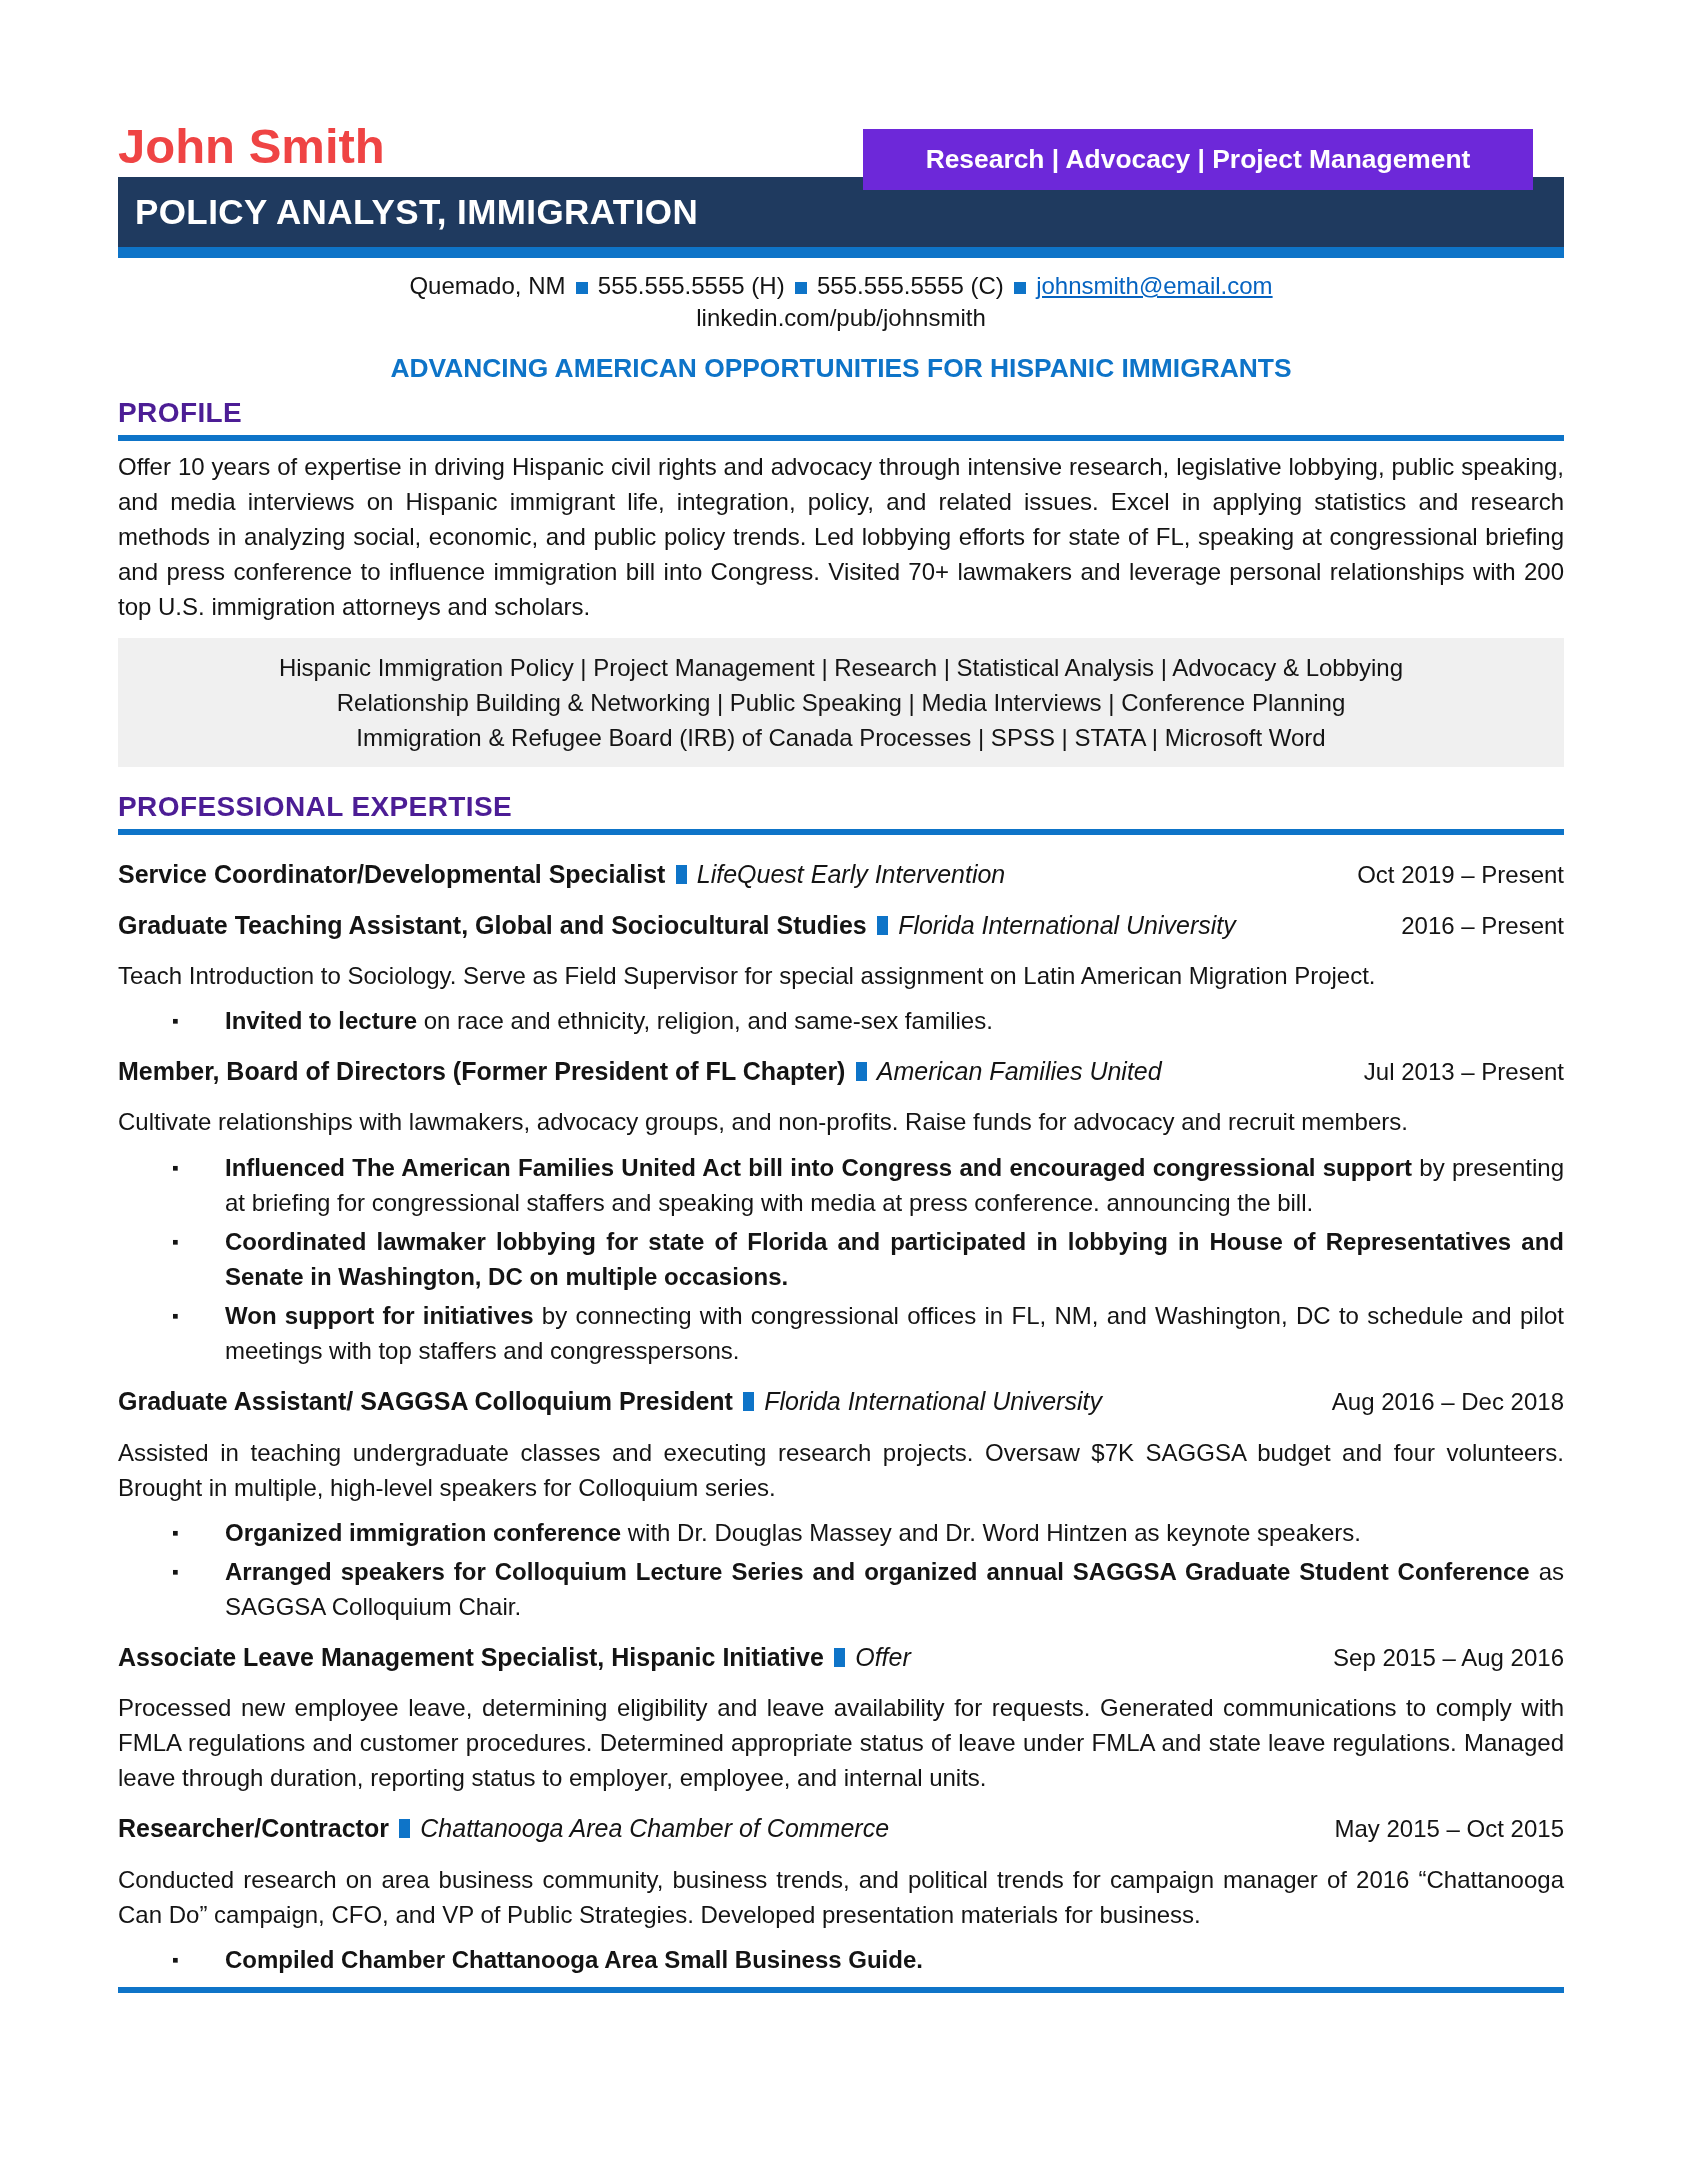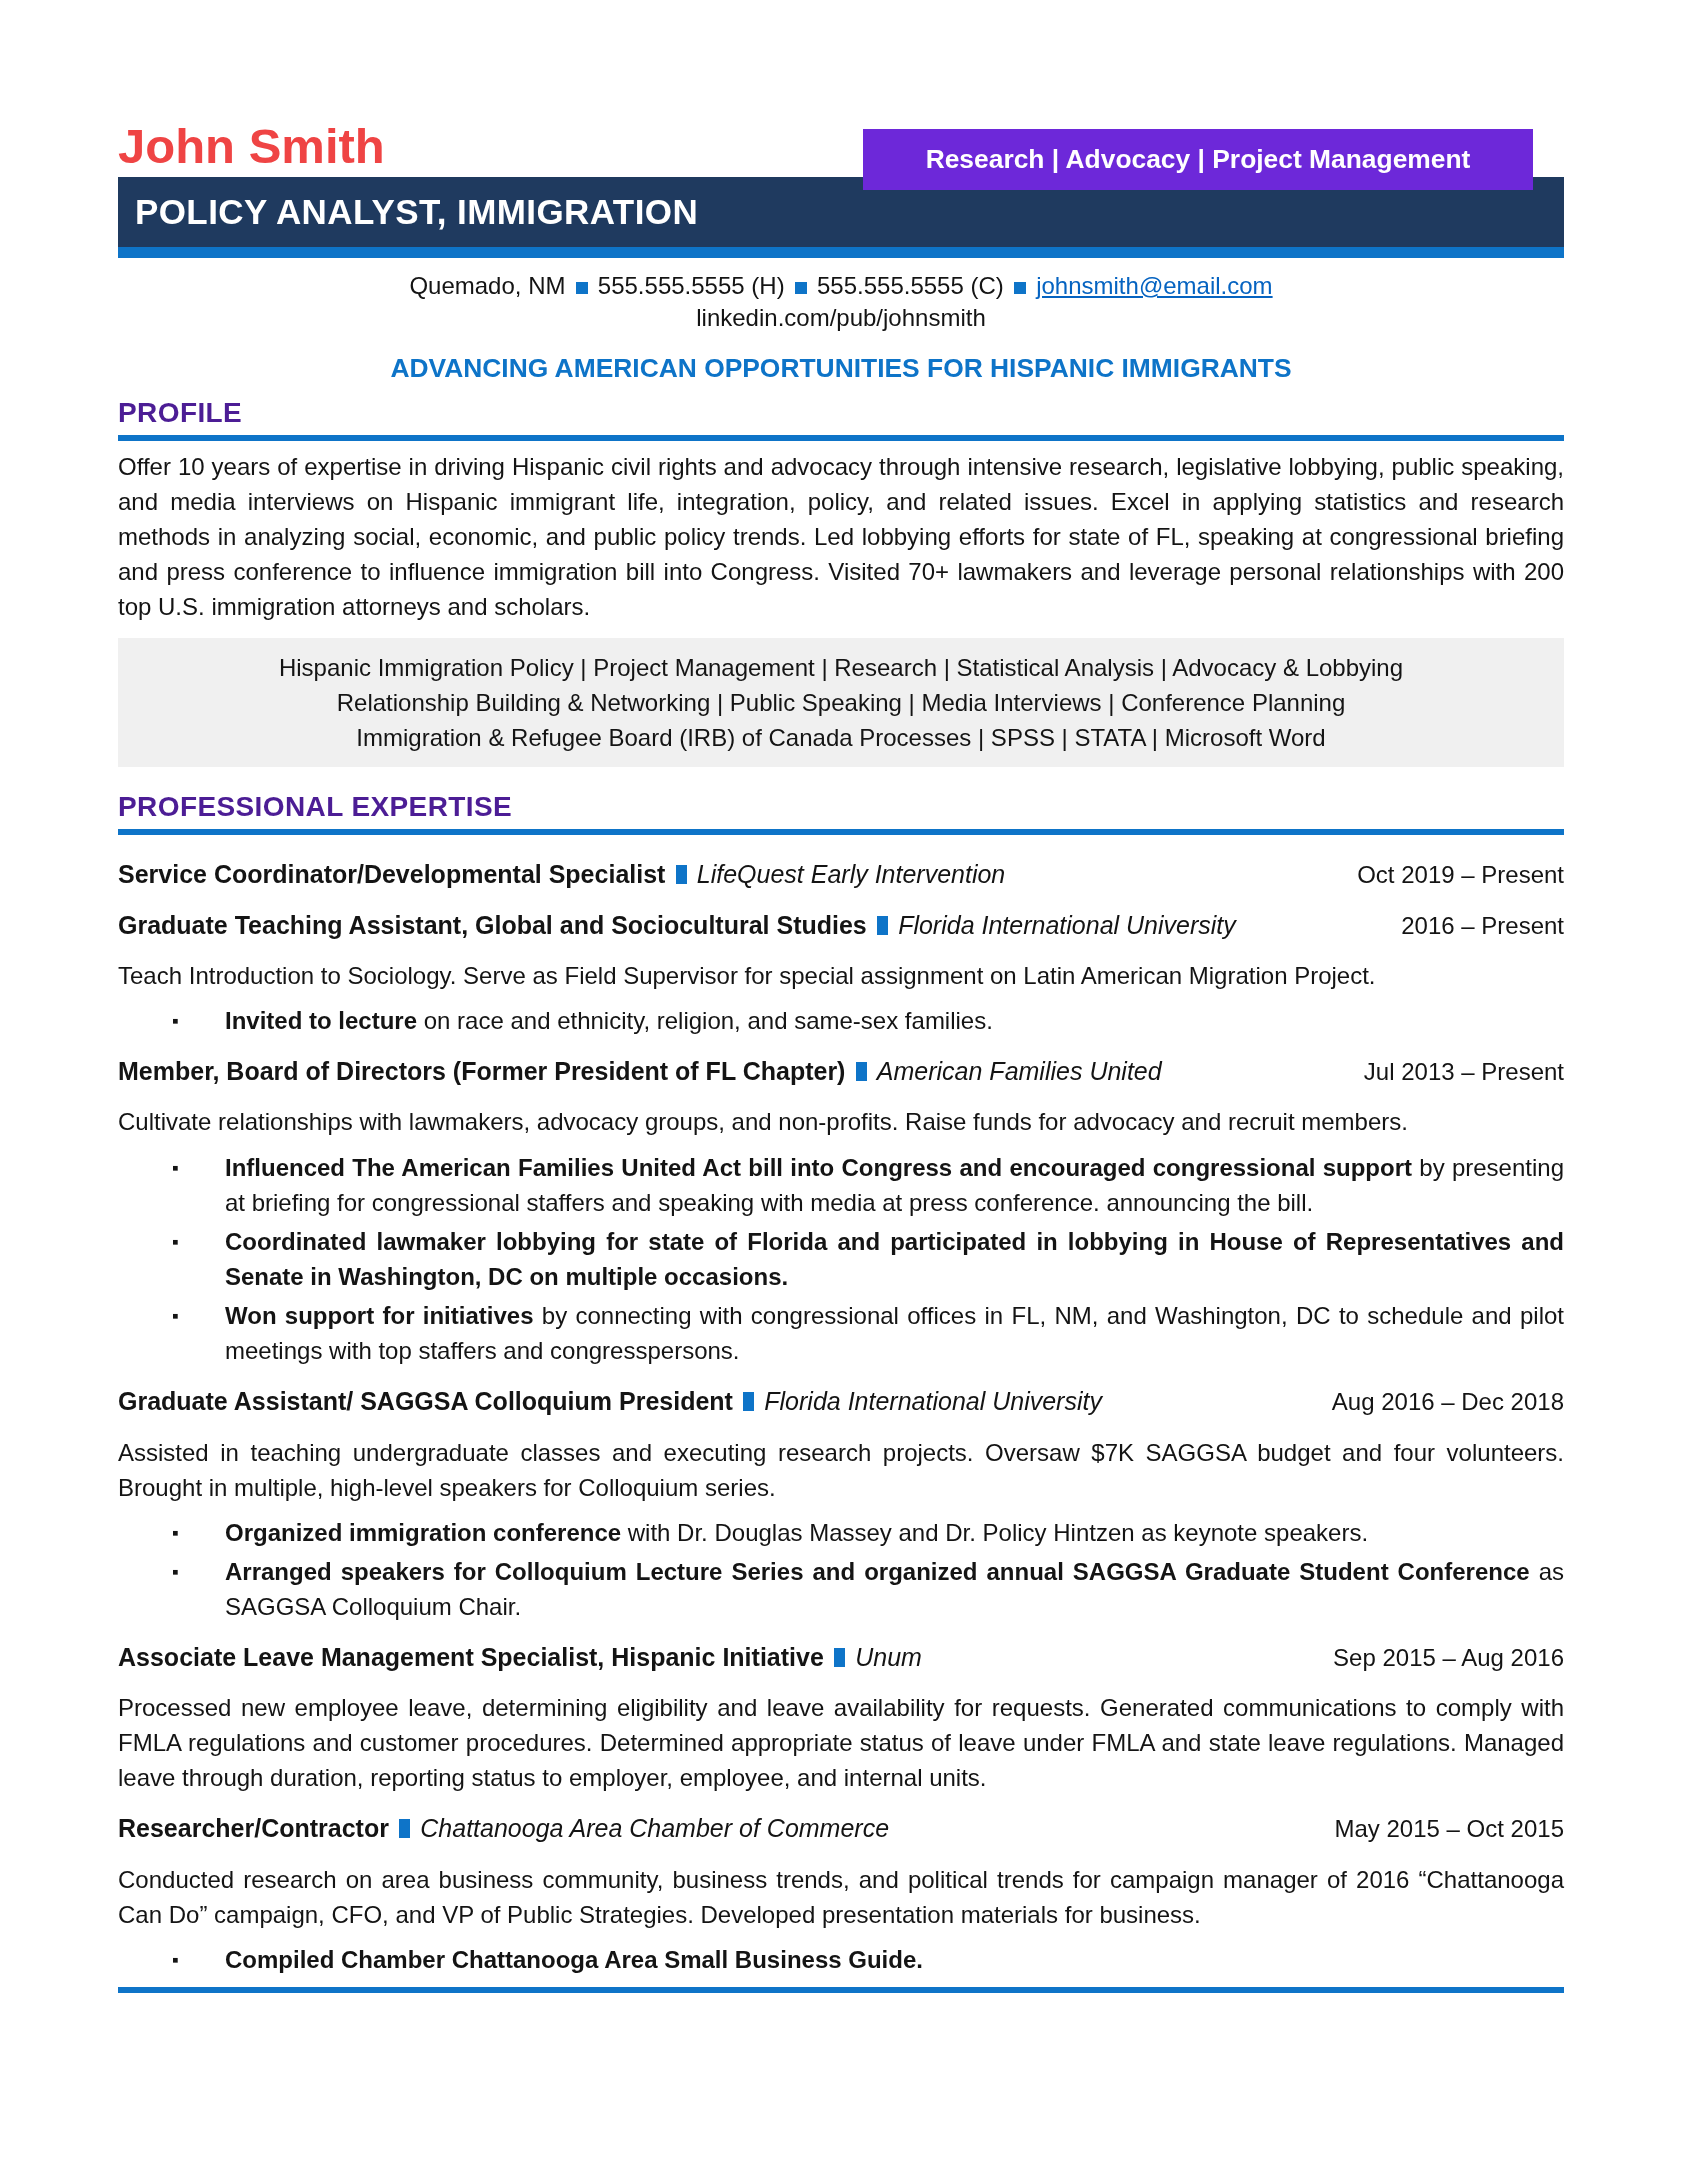--- a/index.html
+++ b/index.html
@@ -171,30 +171,30 @@
 
     <div class="job">
       <div class="job-head">
         <span class="job-title">Graduate Assistant/ SAGGSA Colloquium President</span>
         <span class="sq"></span>
         <span class="job-company">Florida International University</span>
         <span class="job-dates">Aug 2016 – Dec 2018</span>
       </div>
       <p class="job-summary">Assisted in teaching undergraduate classes and executing research projects. Oversaw $7K SAGGSA budget and four volunteers. Brought in multiple, high-level speakers for Colloquium series.</p>
       <ul class="bullets">
-        <li><span class="marker">▪</span><span class="b">Organized immigration conference</span><span> with Dr. Douglas Massey and Dr. Policy Hintzen as keynote speakers.</span></li>
+        <li><span class="marker">▪</span><span class="b">Organized immigration conference</span><span> with Dr. Douglas Massey and Dr. Word Hintzen as keynote speakers.</span></li>
         <li><span class="marker">▪</span><span class="b">Arranged speakers for Colloquium Lecture Series and organized annual SAGGSA Graduate Student Conference</span><span> as SAGGSA Colloquium Chair.</span></li>
       </ul>
     </div>
 
     <div class="job">
       <div class="job-head">
         <span class="job-title">Associate Leave Management Specialist, Hispanic Initiative</span>
         <span class="sq"></span>
-        <span class="job-company">Unum</span>
+        <span class="job-company">Offer</span>
         <span class="job-dates">Sep 2015 – Aug 2016</span>
       </div>
       <p class="job-summary">Processed new employee leave, determining eligibility and leave availability for requests. Generated communications to comply with FMLA regulations and customer procedures. Determined appropriate status of leave under FMLA and state leave regulations. Managed leave through duration, reporting status to employer, employee, and internal units.</p>
     </div>
 
     <div class="job">
       <div class="job-head">
         <span class="job-title">Researcher/Contractor</span>
         <span class="sq"></span>
         <span class="job-company">Chattanooga Area Chamber of Commerce</span>

